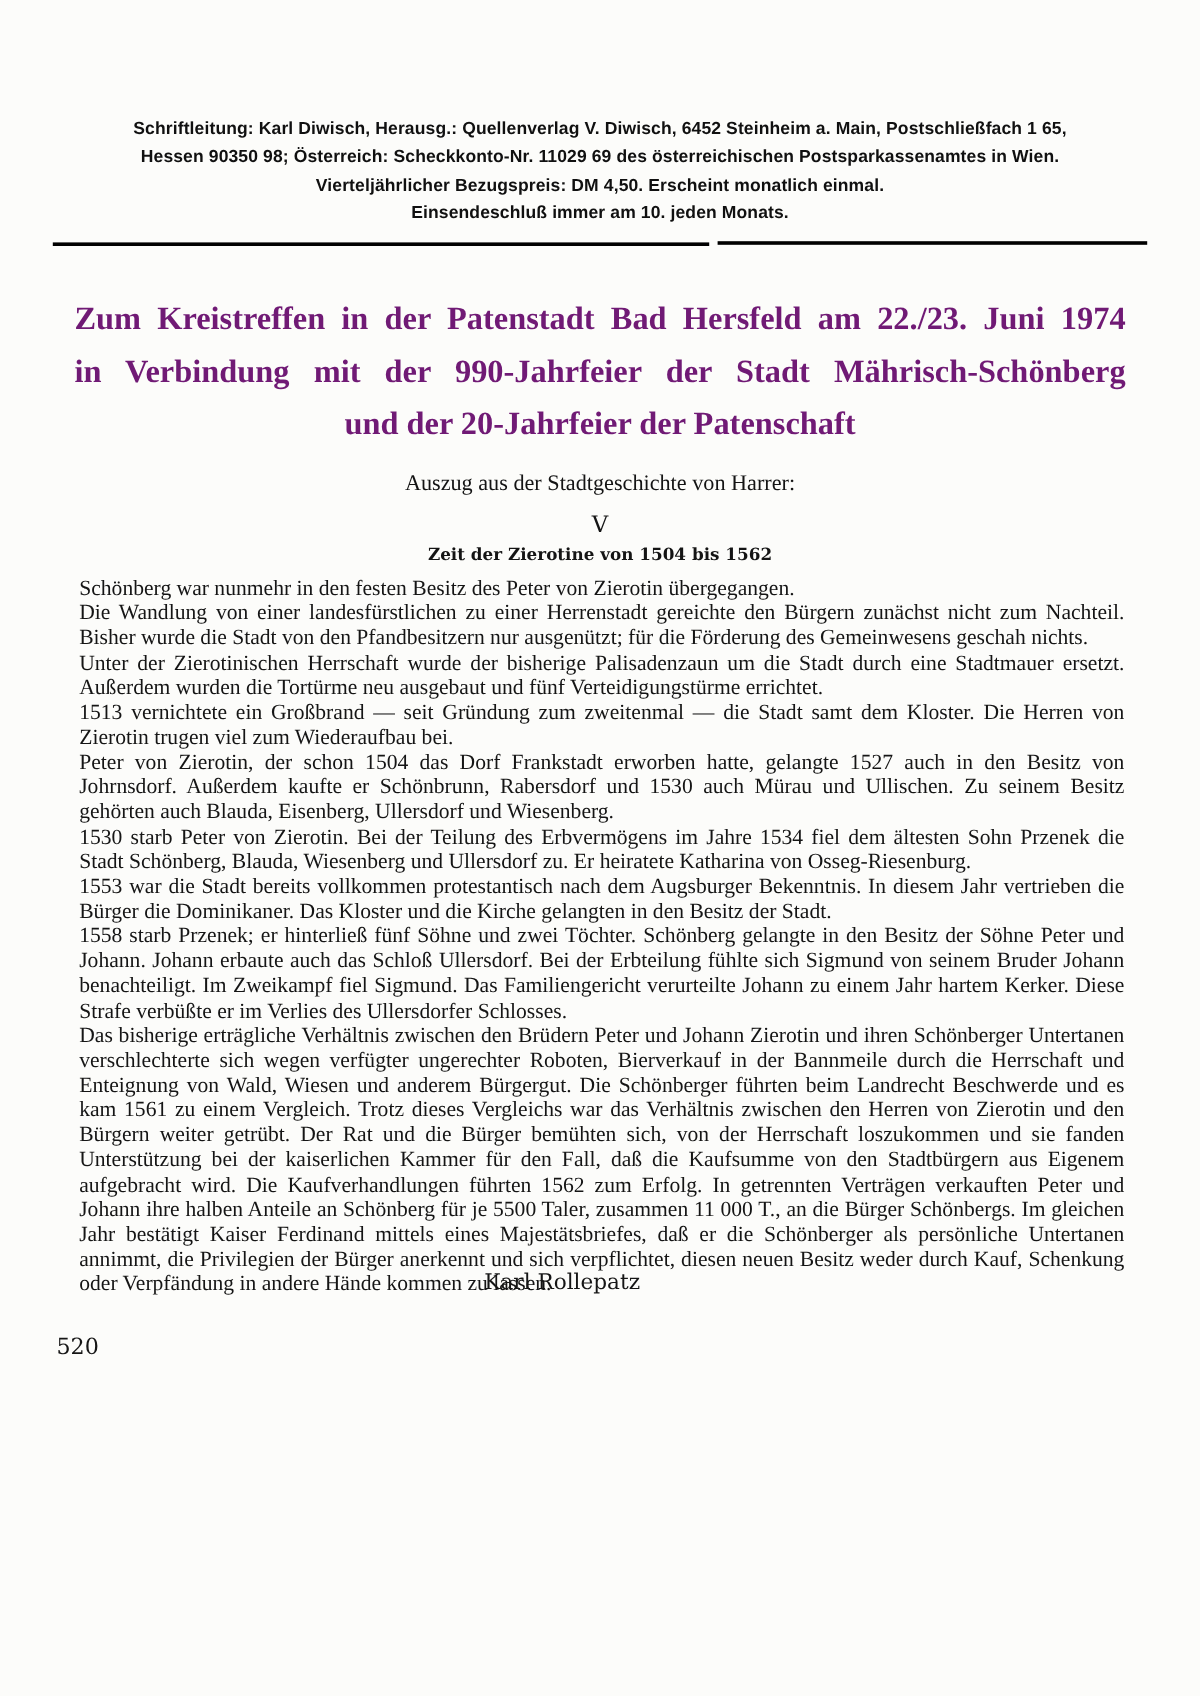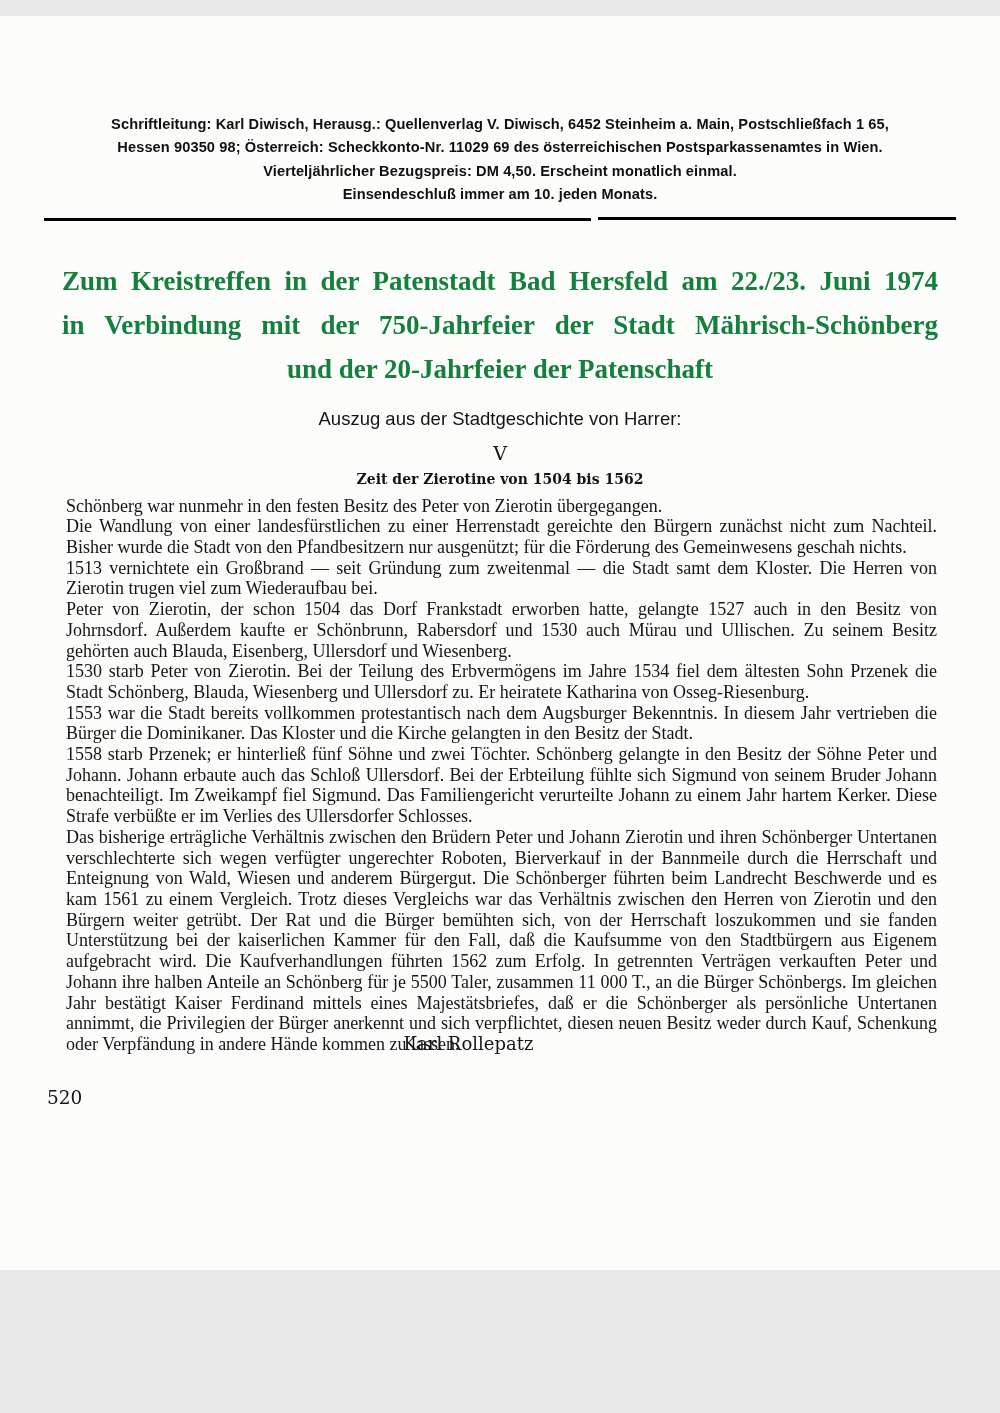--- a/index.html
+++ b/index.html
@@ -3,22 +3,22 @@
 <meta charset="utf-8">
 <style>
   html, body {
     margin: 0;
     padding: 0;
     background: #e8e8e8;
   }
   .page {
     position: relative;
     width: 1000px;
-    height: 1254px;
-    margin: 16px auto;
+    height: 1413px;
+    margin: 0 auto;
     background: #fcfcfa;
     color: #141414;
     overflow: hidden;
     box-sizing: border-box;
   }
 
   
   .masthead { padding: 97px 48px 0; }
   .masthead-line {
     font-family: "Liberation Sans", sans-serif;
@@ -36,30 +36,30 @@
   .rule-left  { position: absolute; left: 0;  top: 2.5px; width: 60%;   height: 3px;   background: #000; }
   .rule-right { position: absolute; right: 0; top: 1px;   width: 39.3%; height: 3.5px; background: #000; }
 
   
   .title-block { margin: 36px 62px 0; }
   .title-line {
     font-family: "Liberation Serif", serif;
     font-weight: 700;
     font-size: 27px;
     line-height: 44px;
-    color: #15803d;
+    color: #701a75;
     text-align: justify;
     text-align-last: justify;
   }
   .title-line:last-child { text-align-last: center; }
 
   
   .subtitle {
     margin-top: 16px;
-    font-family: Liberation Sans, sans-serif;
+    font-family: Liberation Serif, serif;
     font-size: 18.5px;
     line-height: 24px;
     text-align: center;
   }
   .numeral {
     margin-top: 11px;
     font-family: "DejaVu Serif", serif;
     font-size: 19px;
     line-height: 22px;
     text-align: center;
@@ -113,33 +113,34 @@
 
   <div class="rule">
     <span class="rule-left"></span>
     <span class="rule-right"></span>
   </div>
 
   <section>
 
     <h1 class="title-block">
         <div class="title-line">Zum Kreistreffen in der Patenstadt Bad Hersfeld am 22./23. Juni 1974</div>
-        <div class="title-line">in Verbindung mit der 750-Jahrfeier der Stadt Mährisch-Schönberg</div>
+        <div class="title-line">in Verbindung mit der 990-Jahrfeier der Stadt Mährisch-Schönberg</div>
         <div class="title-line">und der 20-Jahrfeier der Patenschaft</div>
       </h1>
 
     <div class="subtitle">Auszug aus der Stadtgeschichte von Harrer:</div>
 
     <div class="numeral">V</div>
 
     <div class="section-heading">Zeit der Zierotine von 1504 bis 1562</div>
 
     <div class="body-text">
         <p class="body-para">Schönberg war nunmehr in den festen Besitz des Peter von Zierotin übergegangen.</p>
         <p class="body-para">Die Wandlung von einer landesfürstlichen zu einer Herrenstadt gereichte den Bürgern zunächst nicht zum Nachteil. Bisher wurde die Stadt von den Pfandbesitzern nur ausgenützt; für die Förderung des Gemeinwesens geschah nichts.</p>
+        <p class="body-para">Unter der Zierotinischen Herrschaft wurde der bisherige Palisadenzaun um die Stadt durch eine Stadtmauer ersetzt. Außerdem wurden die Tortürme neu ausgebaut und fünf Verteidigungstürme errichtet.</p>
         <p class="body-para">1513 vernichtete ein Großbrand — seit Gründung zum zweitenmal — die Stadt samt dem Kloster. Die Herren von Zierotin trugen viel zum Wiederaufbau bei.</p>
         <p class="body-para">Peter von Zierotin, der schon 1504 das Dorf Frankstadt erworben hatte, gelangte 1527 auch in den Besitz von Johrnsdorf. Außerdem kaufte er Schönbrunn, Rabersdorf und 1530 auch Mürau und Ullischen. Zu seinem Besitz gehörten auch Blauda, Eisenberg, Ullersdorf und Wiesenberg.</p>
         <p class="body-para">1530 starb Peter von Zierotin. Bei der Teilung des Erbvermögens im Jahre 1534 fiel dem ältesten Sohn Przenek die Stadt Schönberg, Blauda, Wiesenberg und Ullersdorf zu. Er heiratete Katharina von Osseg-Riesenburg.</p>
         <p class="body-para">1553 war die Stadt bereits vollkommen protestantisch nach dem Augsburger Bekenntnis. In diesem Jahr vertrieben die Bürger die Dominikaner. Das Kloster und die Kirche gelangten in den Besitz der Stadt.</p>
         <p class="body-para">1558 starb Przenek; er hinterließ fünf Söhne und zwei Töchter. Schönberg gelangte in den Besitz der Söhne Peter und Johann. Johann erbaute auch das Schloß Ullersdorf. Bei der Erbteilung fühlte sich Sigmund von seinem Bruder Johann benachteiligt. Im Zweikampf fiel Sigmund. Das Familiengericht verurteilte Johann zu einem Jahr hartem Kerker. Diese Strafe verbüßte er im Verlies des Ullersdorfer Schlosses.</p>
         <p class="body-para">Das bisherige erträgliche Verhältnis zwischen den Brüdern Peter und Johann Zierotin und ihren Schönberger Untertanen verschlechterte sich wegen verfügter ungerechter Roboten, Bierverkauf in der Bannmeile durch die Herrschaft und Enteignung von Wald, Wiesen und anderem Bürgergut. Die Schönberger führten beim Landrecht Beschwerde und es kam 1561 zu einem Vergleich. Trotz dieses Vergleichs war das Verhältnis zwischen den Herren von Zierotin und den Bürgern weiter getrübt. Der Rat und die Bürger bemühten sich, von der Herrschaft loszukommen und sie fanden Unterstützung bei der kaiserlichen Kammer für den Fall, daß die Kaufsumme von den Stadtbürgern aus Eigenem aufgebracht wird. Die Kaufverhandlungen führten 1562 zum Erfolg. In getrennten Verträgen verkauften Peter und Johann ihre halben Anteile an Schönberg für je 5500 Taler, zusammen 11 000 T., an die Bürger Schönbergs. Im gleichen Jahr bestätigt Kaiser Ferdinand mittels eines Majestätsbriefes, daß er die Schönberger als persönliche Untertanen annimmt, die Privilegien der Bürger anerkennt und sich verpflichtet, diesen neuen Besitz weder durch Kauf, Schenkung oder Verpfändung in andere Hände kommen zu lassen.</p>
       </div>
 
     <div class="signature">Karl Rollepatz</div>
 

